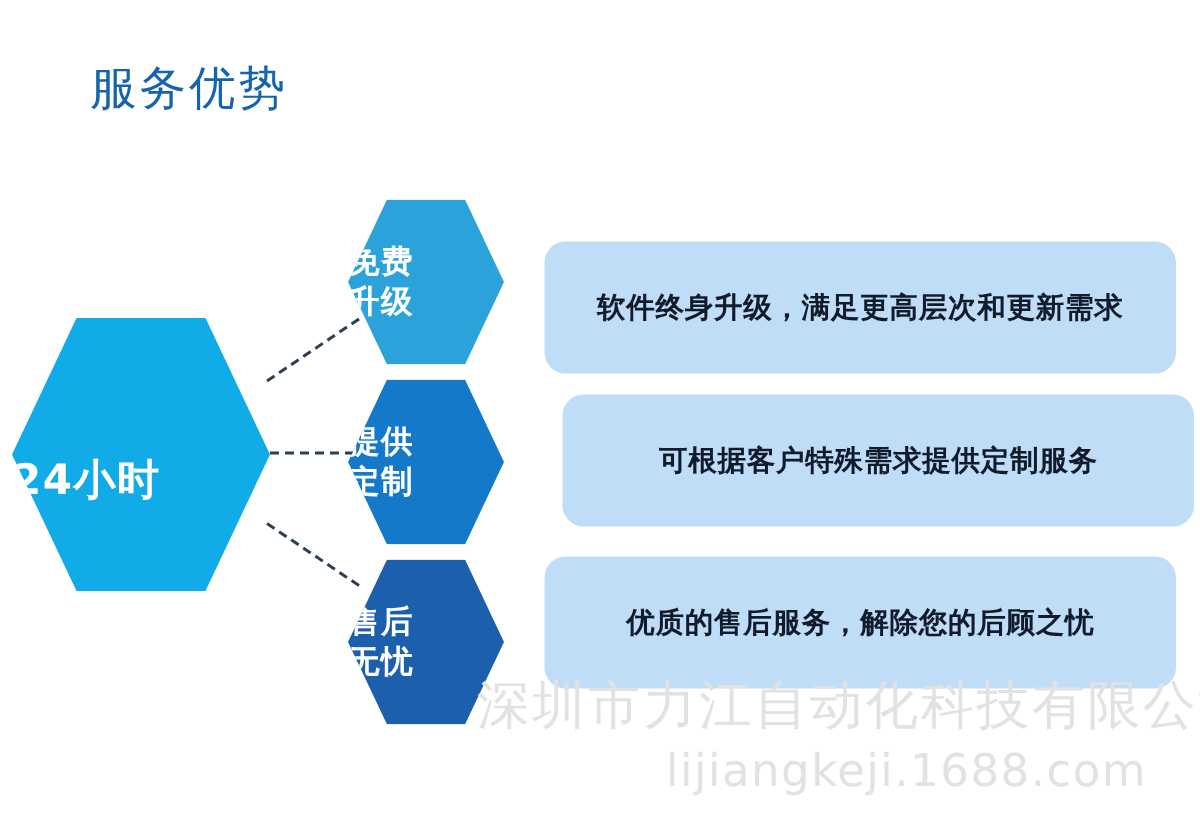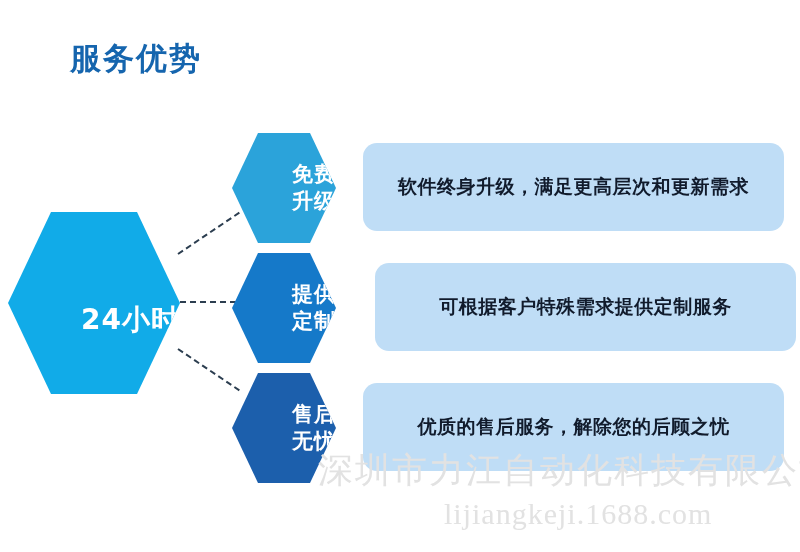--- a/index.html
+++ b/index.html
@@ -14,35 +14,35 @@
     position: relative;
     width: 800px;
     height: 552px;
     background: #ffffff;
     overflow: hidden;
   }
 
   
   .page-title {
     position: absolute;
-    left: 70px;
+    left: 60px;
     top: 38px;
     font-size: 31px;
-    font-weight: bold;
+    font-weight: normal;
     color: #1565AE;
     letter-spacing: 2px;
     white-space: nowrap;
   }
 
   
   .hex {
     position: absolute;
     display: flex;
     flex-direction: column;
-    align-items: flex-end;
+    align-items: flex-start;
     justify-content: center;
     color: #ffffff;
     font-weight: bold;
     text-align: center;
     -webkit-clip-path: polygon(25% 0%, 75% 0%, 100% 50%, 75% 100%, 25% 100%, 0% 50%);
     clip-path: polygon(25% 0%, 75% 0%, 100% 50%, 75% 100%, 25% 100%, 0% 50%);
   }
   .hex-main {
     left: 8px;
     top: 212px;
@@ -99,23 +99,23 @@
     width: 421px;
     height: 88px;
     background: #BFDDF6;
     border-radius: 14px;
     display: flex;
     align-items: center;
     justify-content: center;
     padding: 0 14px;
     box-sizing: border-box;
   }
-  .info-box-1 { top: 143px; }
+  .info-box-1 { top: 161px; }
   .info-box-2 { top: 263px; margin-left: 12px; }
-  .info-box-3 { top: 383px; }
+  .info-box-3 { top: 371px; }
   .info-text {
     font-size: 19px;
     font-weight: bold;
     color: #111B2C;
     letter-spacing: 0.5px;
     text-align: center;
     white-space: nowrap;
   }
 
   
@@ -129,21 +129,20 @@
     left: 318px;
     top: 447px;
     font-size: 35px;
     letter-spacing: 2px;
   }
   .watermark-url {
     left: 444px;
     top: 497px;
     font-size: 30px;
     letter-spacing: 1px;
-    font-family: Liberation Serif, serif;
   }
 </style>
 </head>
 <body>
 
 <div id="page">
 
   <div class="page-title">服务优势</div>
 
   <div class="connector conn-1"></div>

